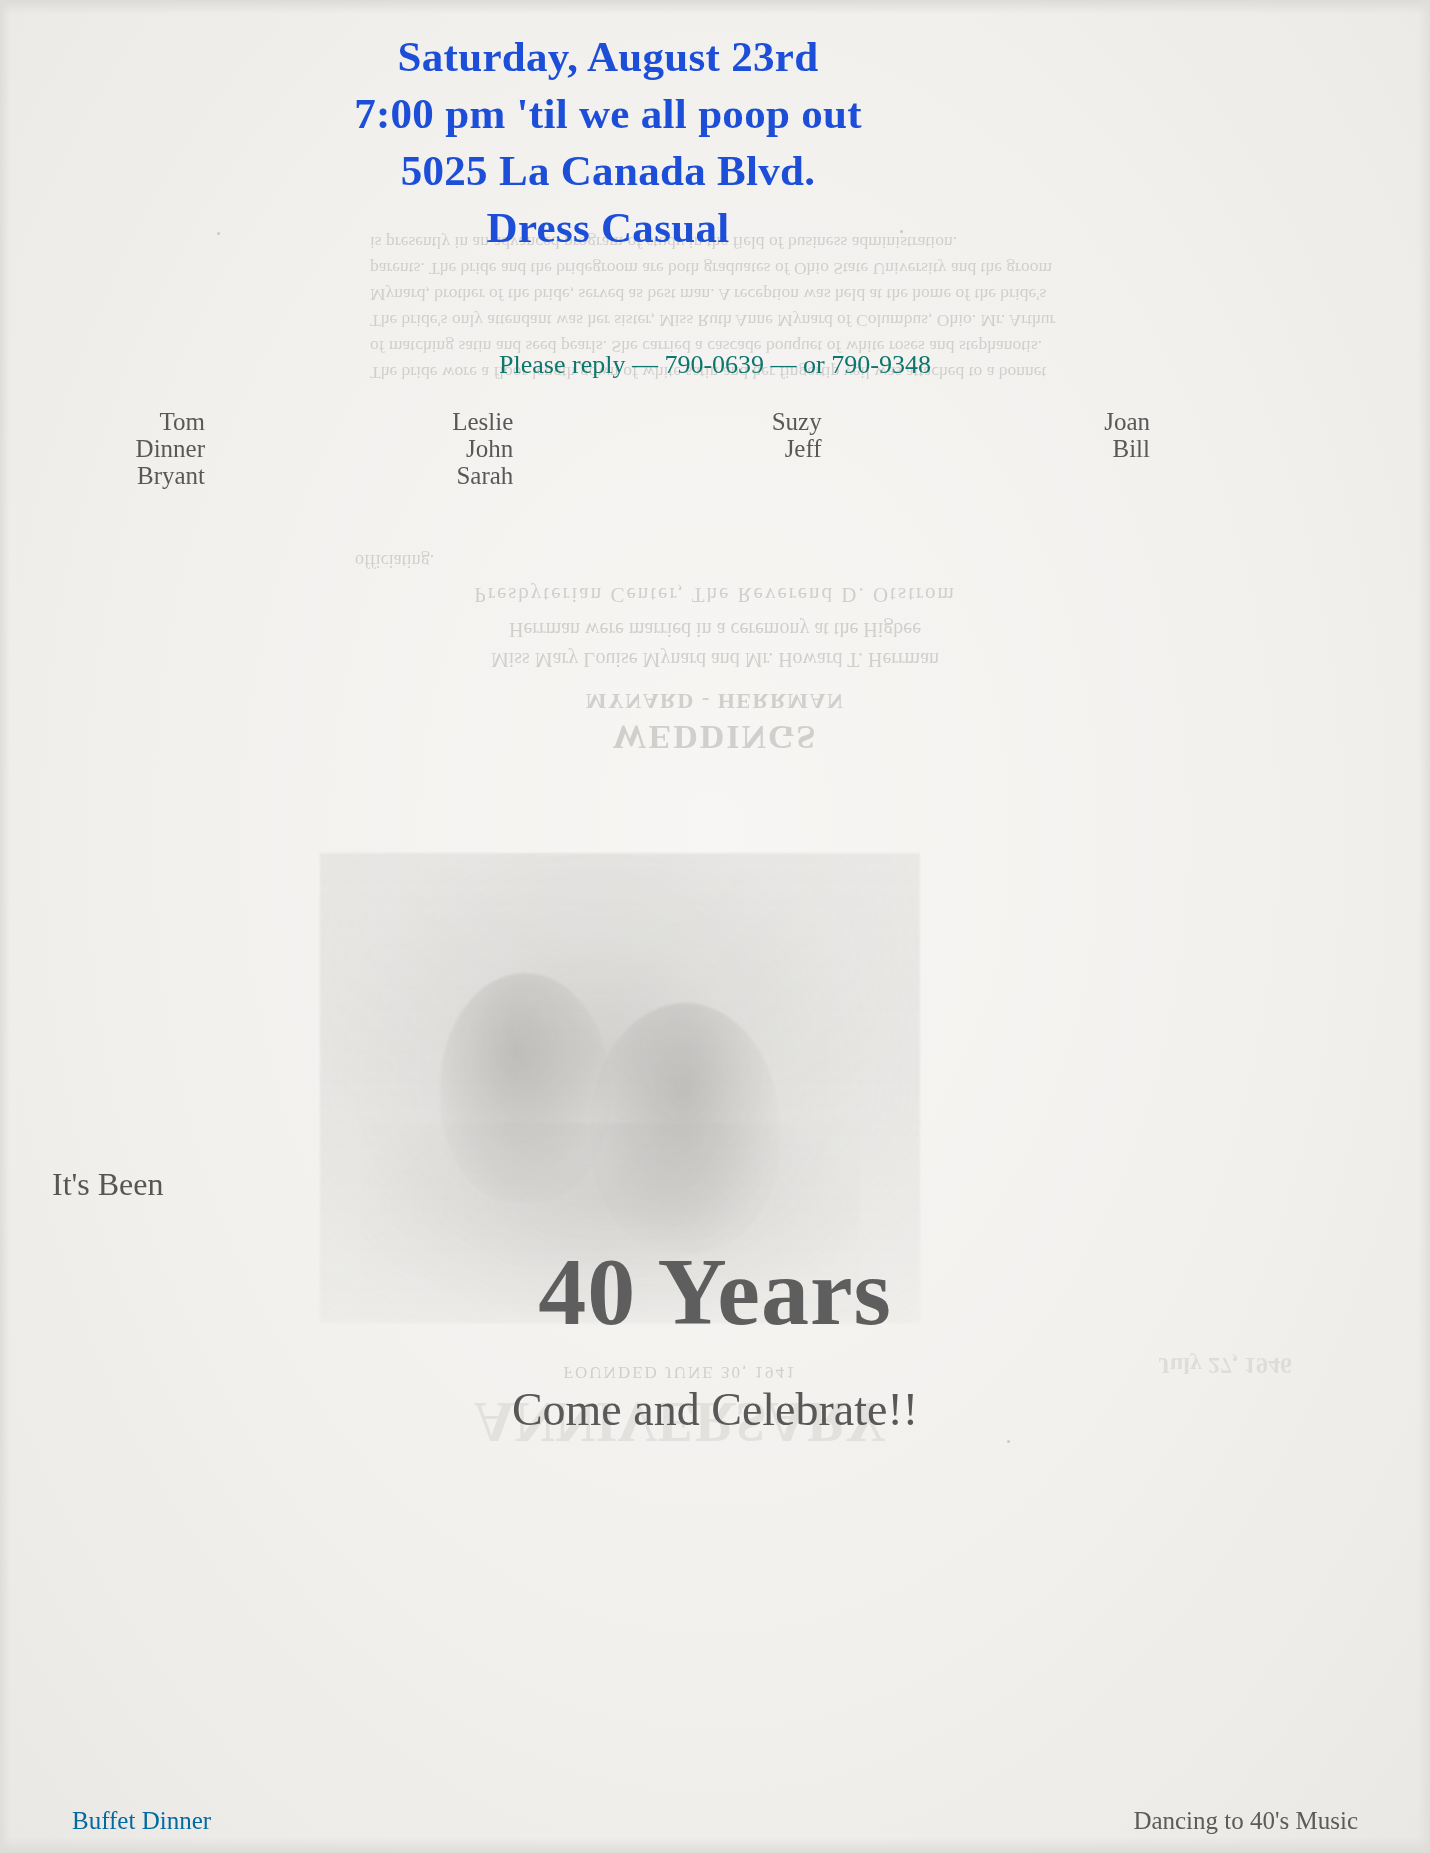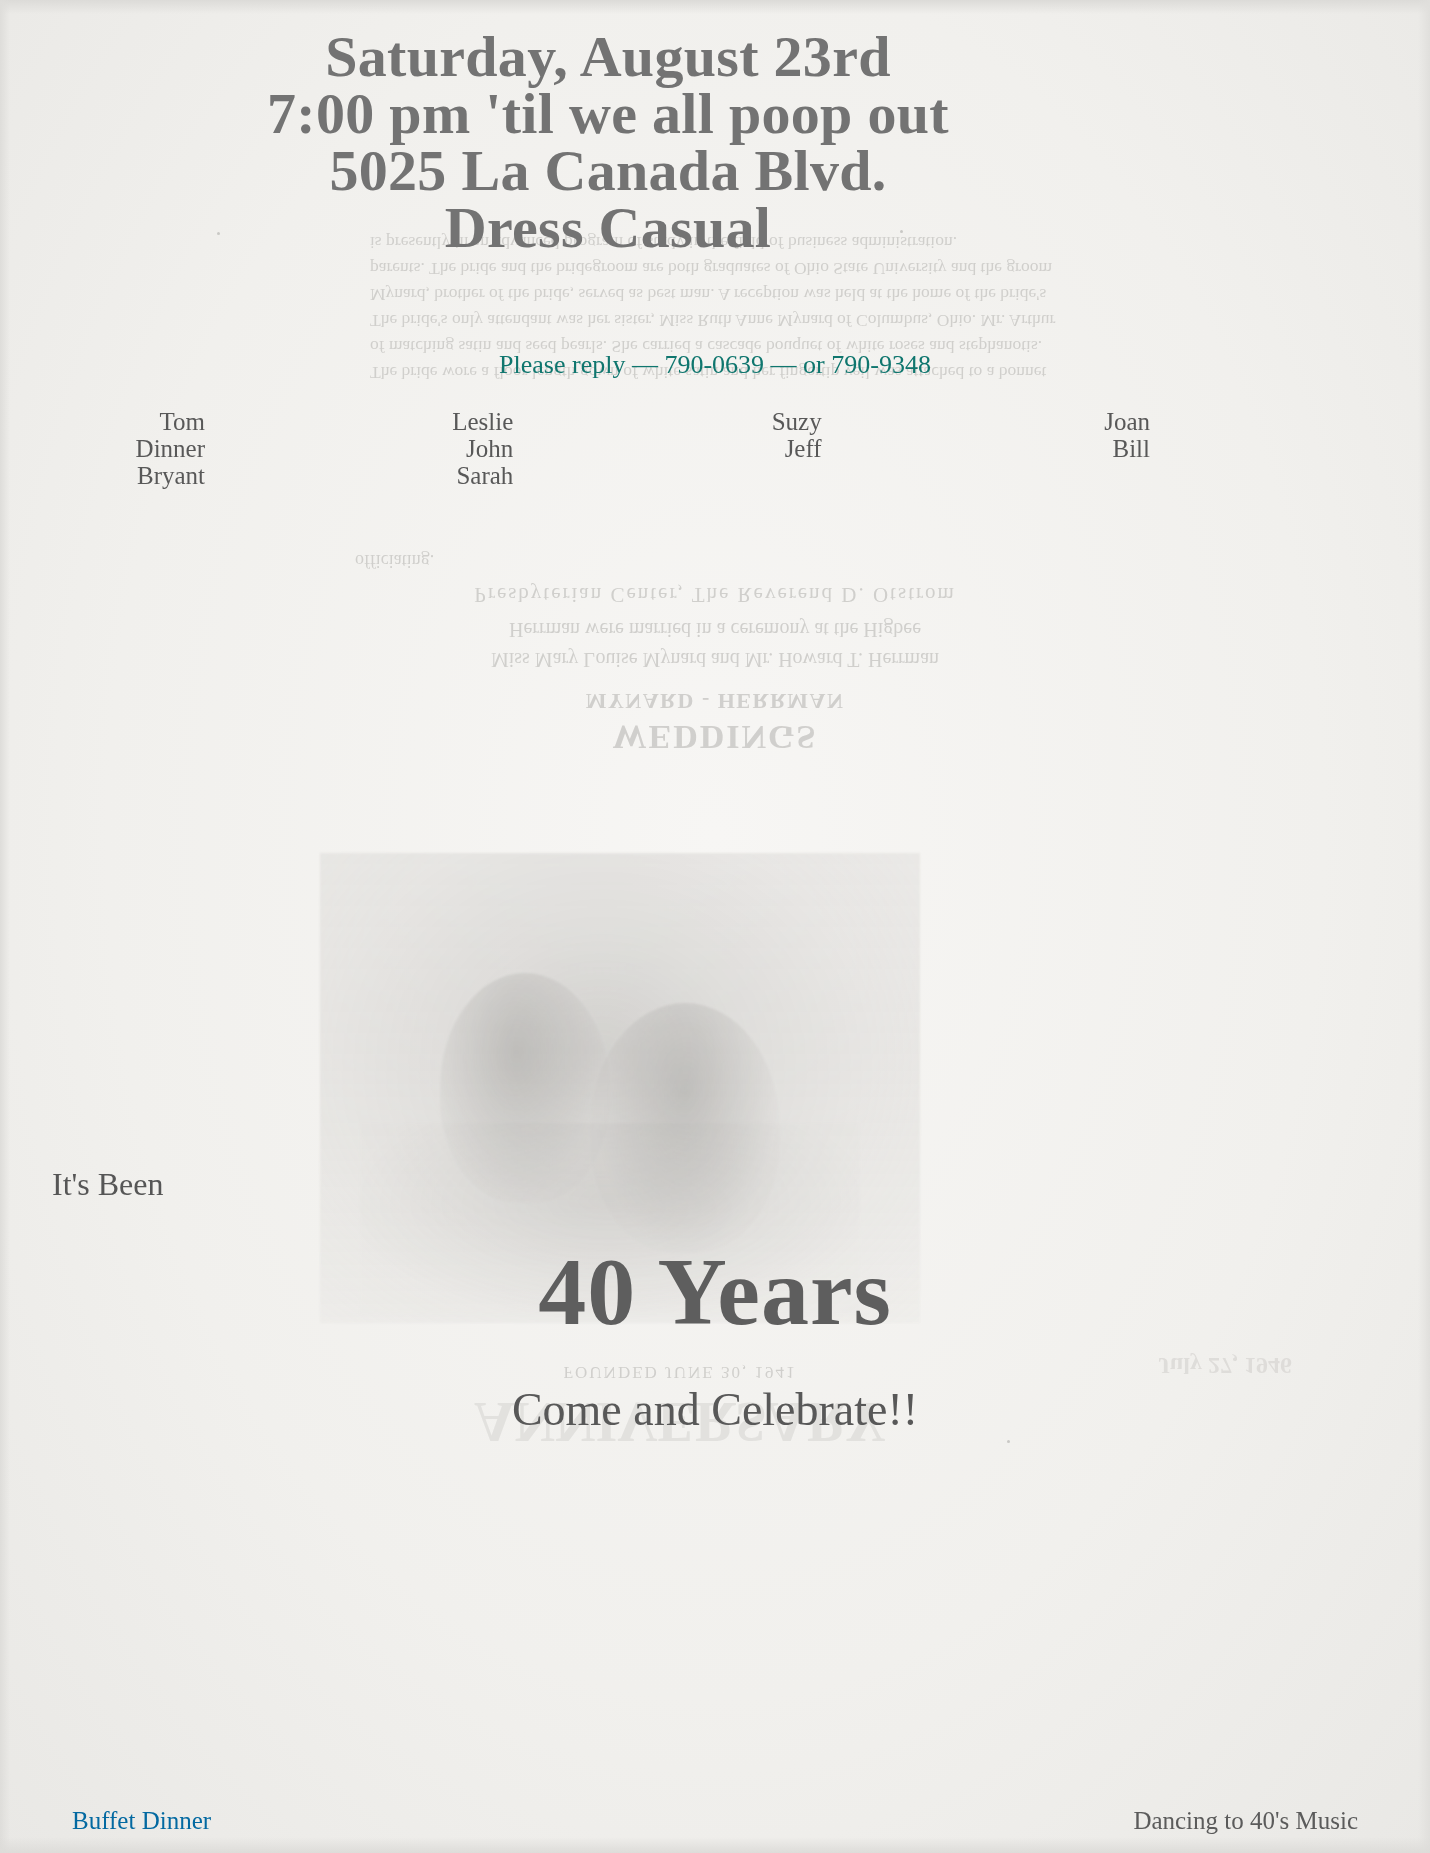--- a/index.html
+++ b/index.html
@@ -147,23 +147,23 @@
   }
 
   
   .headline {
     position: absolute;
     left: 0;
     top: 28px;
     width: 1216px;
     text-align: center;
     font-weight: bold;
-    font-size: 58px;
+    font-size: 43px;
     line-height: 57px;
-    color: #737373;
+    color: #1d4ed8;
     letter-spacing: 0.3px;
   }
   .headline .line { display: block; }
 
   .reply {
     position: absolute;
     left: 0;
     top: 350px;
     width: 1430px;
     text-align: center;

